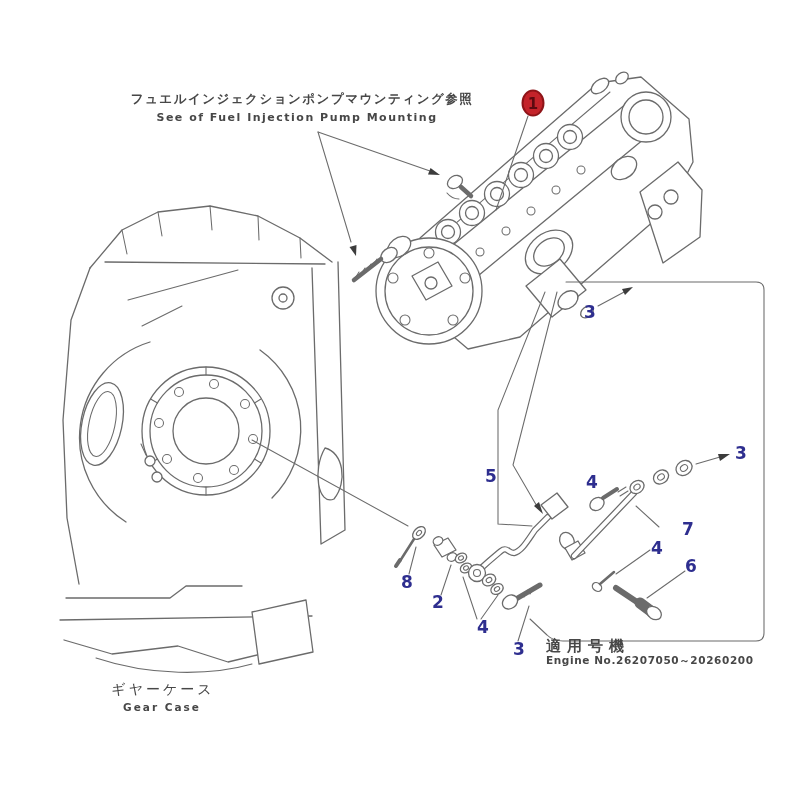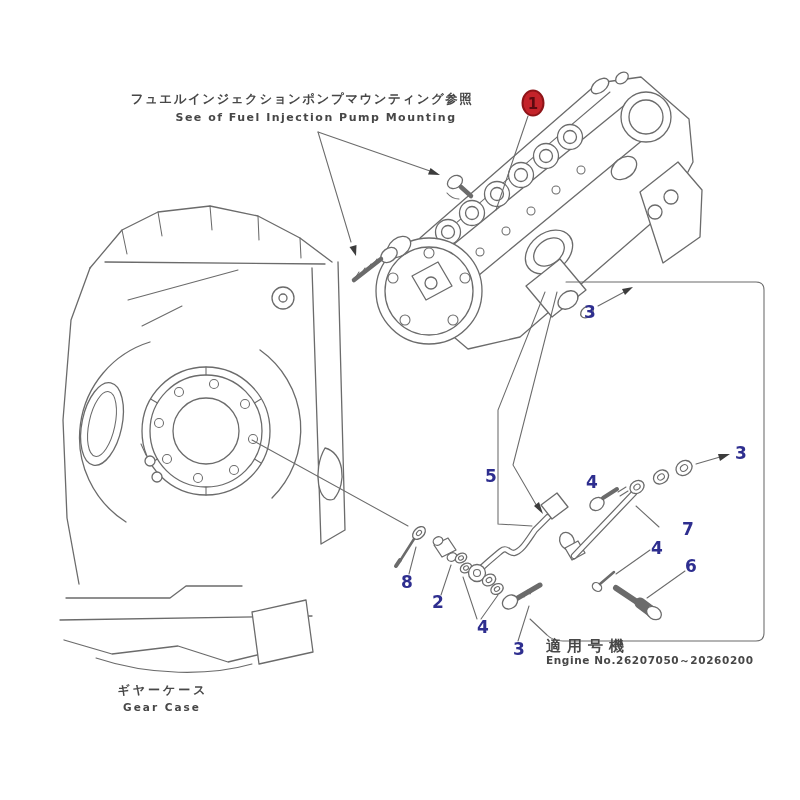--- a/index.html
+++ b/index.html
@@ -16,22 +16,22 @@
   .tubeo{fill:none;stroke:var(--line-color,#6b6b6b);stroke-width:6.5;stroke-linecap:round;}
   .tubei{fill:none;stroke:#ffffff;stroke-width:4;stroke-linecap:round;}
   .shaft{fill:none;stroke:var(--line-color,#6b6b6b);stroke-width:4.5;stroke-linecap:round;}
   .plabel{
     position:absolute;transform:translate(-50%,-50%);
     font-weight:bold;font-size:17px;color:var(--label-color,#2e2e8f);
     letter-spacing:0;line-height:1;white-space:nowrap;
   }
   .cap{position:absolute;color:var(--caption-color,#474747);white-space:nowrap;}
   .cap-jp-main{left:302px;top:99px;transform:translate(-50%,-50%);font-size:12.5px;font-weight:bold;letter-spacing:1.5px;}
-  .cap-en-main{left:316px;top:117px;transform:translate(-50%,-50%);font-size:11px;font-weight:bold;letter-spacing:1.5px;}
-  .cap-jp-gear{left:163px;top:690px;transform:translate(-50%,-50%);font-size:12px;font-weight:bold;letter-spacing:3px;text-align:right;}
+  .cap-en-main{left:297px;top:117px;transform:translate(-50%,-50%);font-size:11px;font-weight:bold;letter-spacing:1.5px;}
+  .cap-jp-gear{left:163px;top:690px;transform:translate(-50%,-50%);font-size:14px;font-weight:normal;letter-spacing:3px;text-align:right;}
   .cap-en-gear{left:162px;top:707px;transform:translate(-50%,-50%);font-size:10.5px;font-weight:bold;letter-spacing:2px;text-align:center;}
   .cap-jp-apply{left:546px;top:646px;transform:translate(0,-50%);font-size:15px;font-weight:bold;letter-spacing:6px;}
   .cap-en-engine{left:546px;top:661px;transform:translate(0,-50%);font-size:10.5px;font-weight:bold;letter-spacing:0.6px;}
   #badge-1{
     position:absolute;left:533px;top:103px;width:23px;height:27px;
     transform:translate(-50%,-50%);
     background:var(--badge-fill,#c4232a);border:2px solid var(--badge-border,#8e1418);
     border-radius:50%;display:flex;align-items:center;justify-content:center;
     color:var(--badge-text,#5c0a10);font-weight:bold;font-size:15px;box-sizing:border-box;
   }

